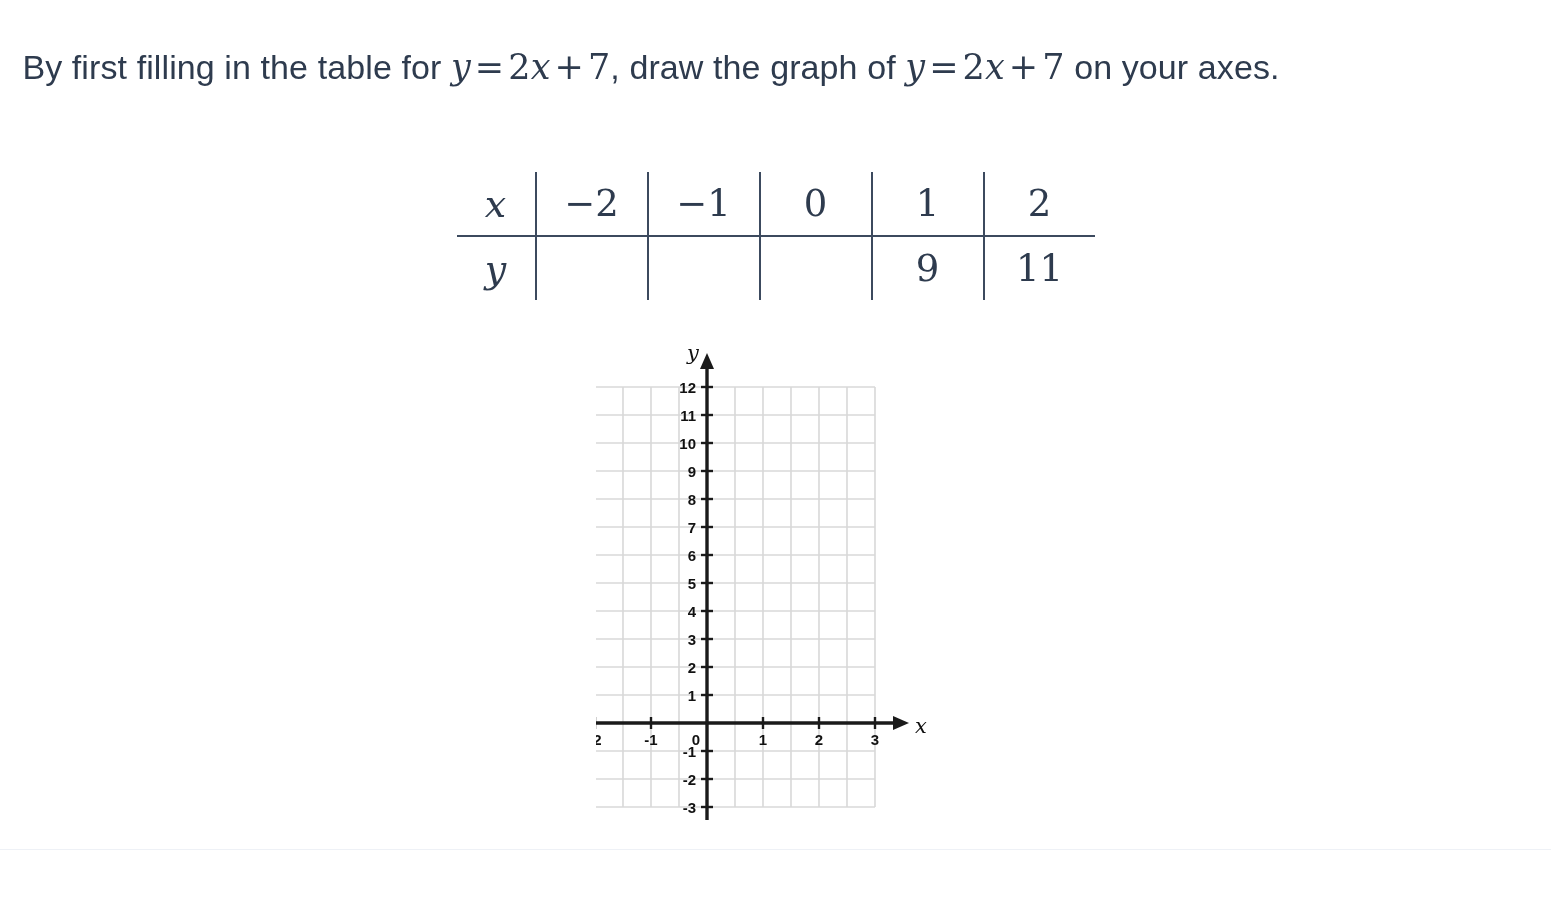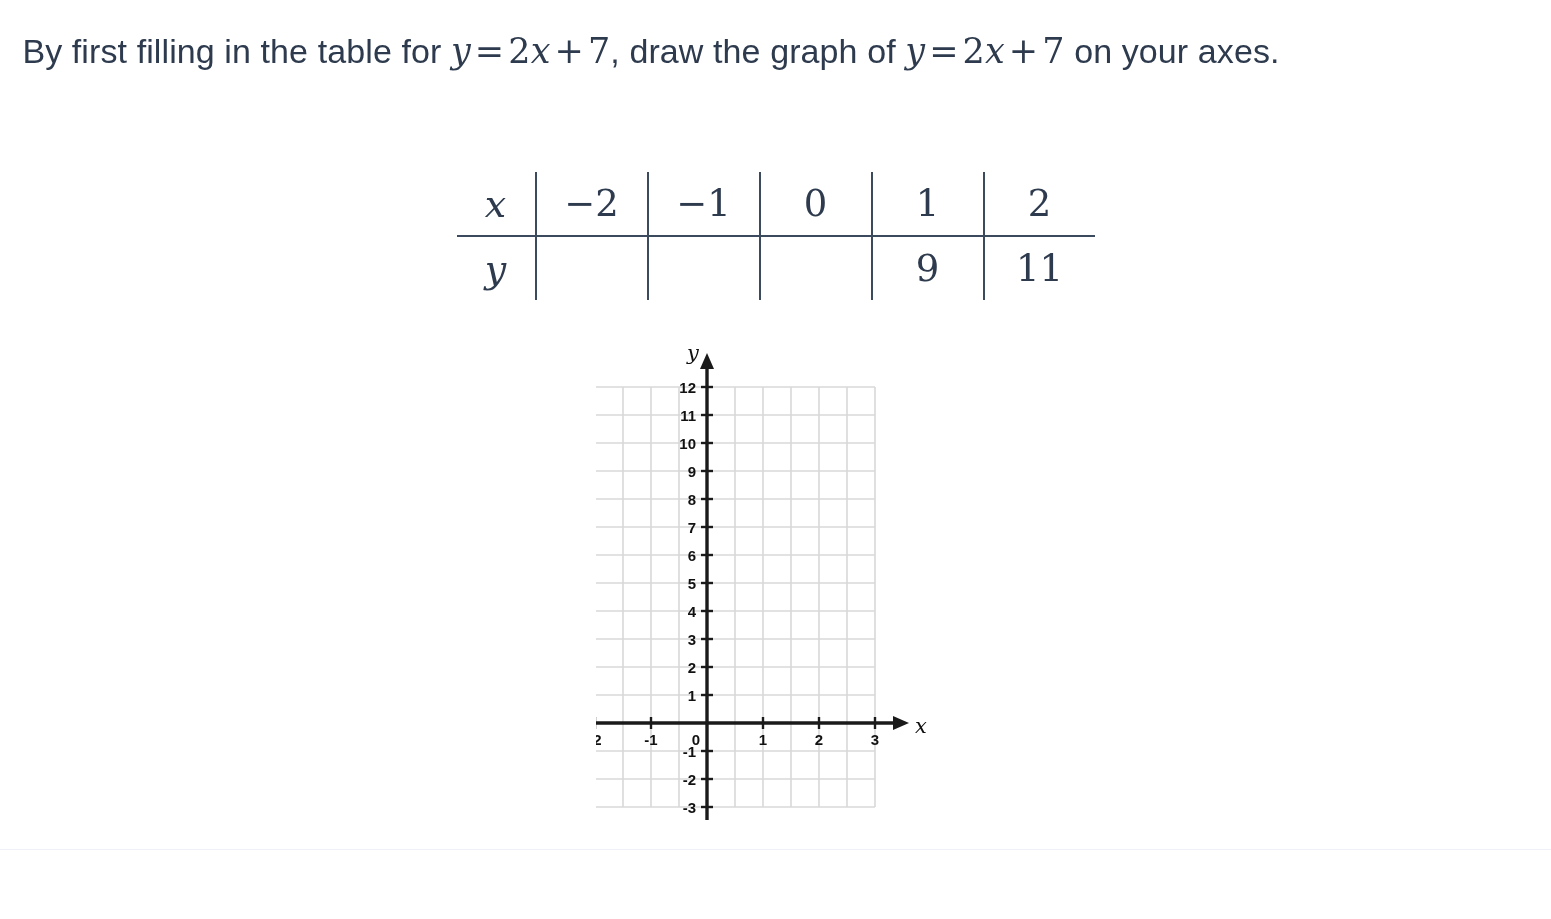--- a/index.html
+++ b/index.html
@@ -15,21 +15,21 @@
     overflow: hidden;
     position: relative;
   }
 
   
   .question-area {
     position: absolute;
     left: 0;
     top: 0;
     width: 1302px;
-    padding-top: 24px;
+    padding-top: 40px;
     text-align: center;
   }
   .question-text {
     font-size: 34px;
     line-height: 55px;
     color: #2e3b4e;
     padding: 0 22px;
     letter-spacing: 0.1px;
   }
   .math {

